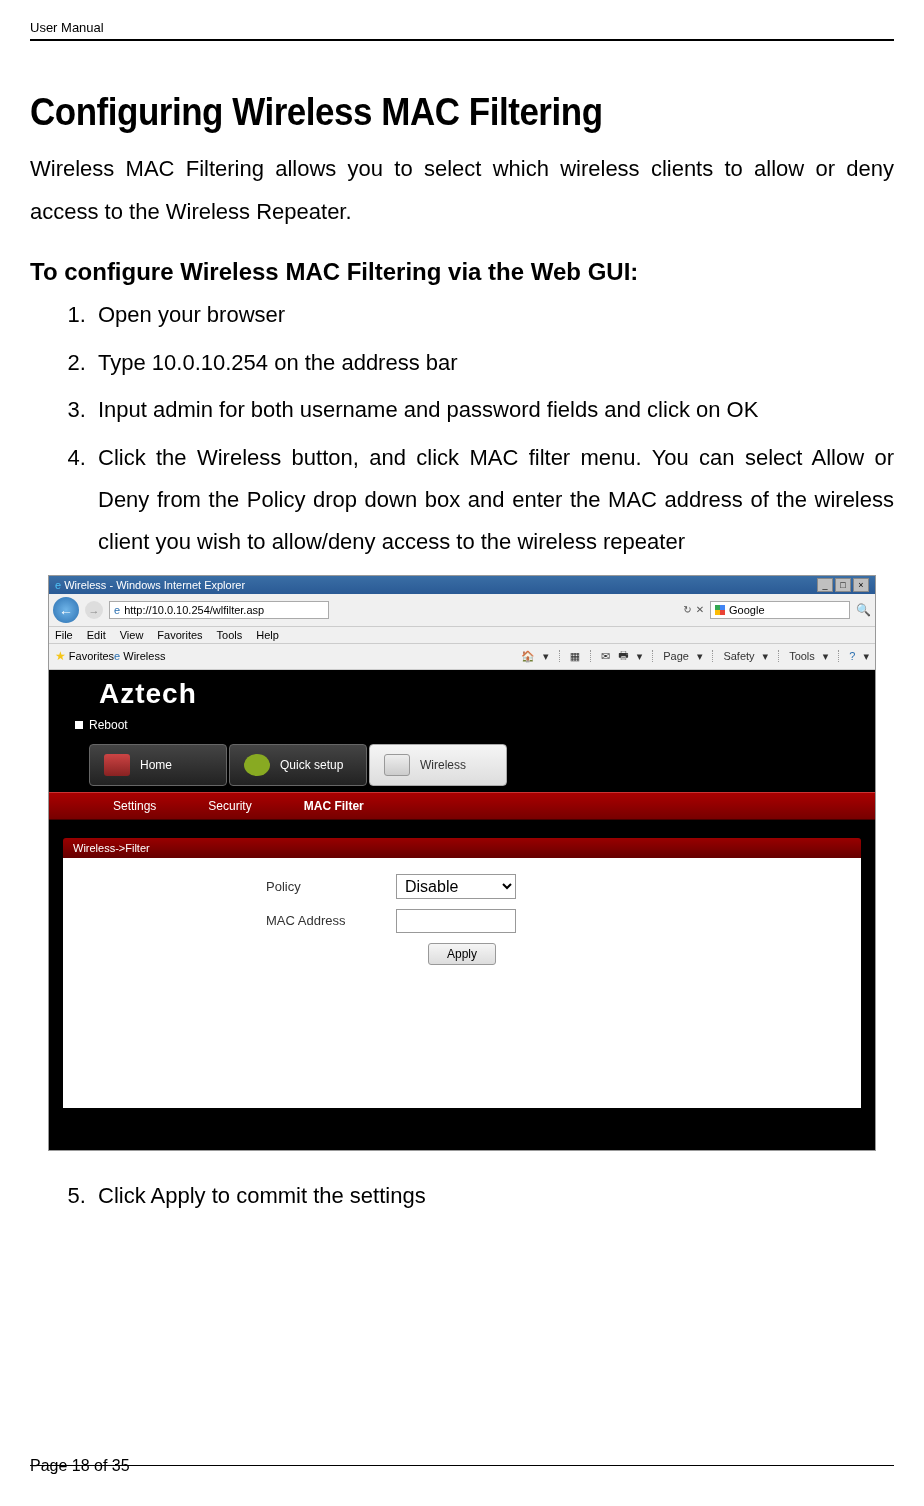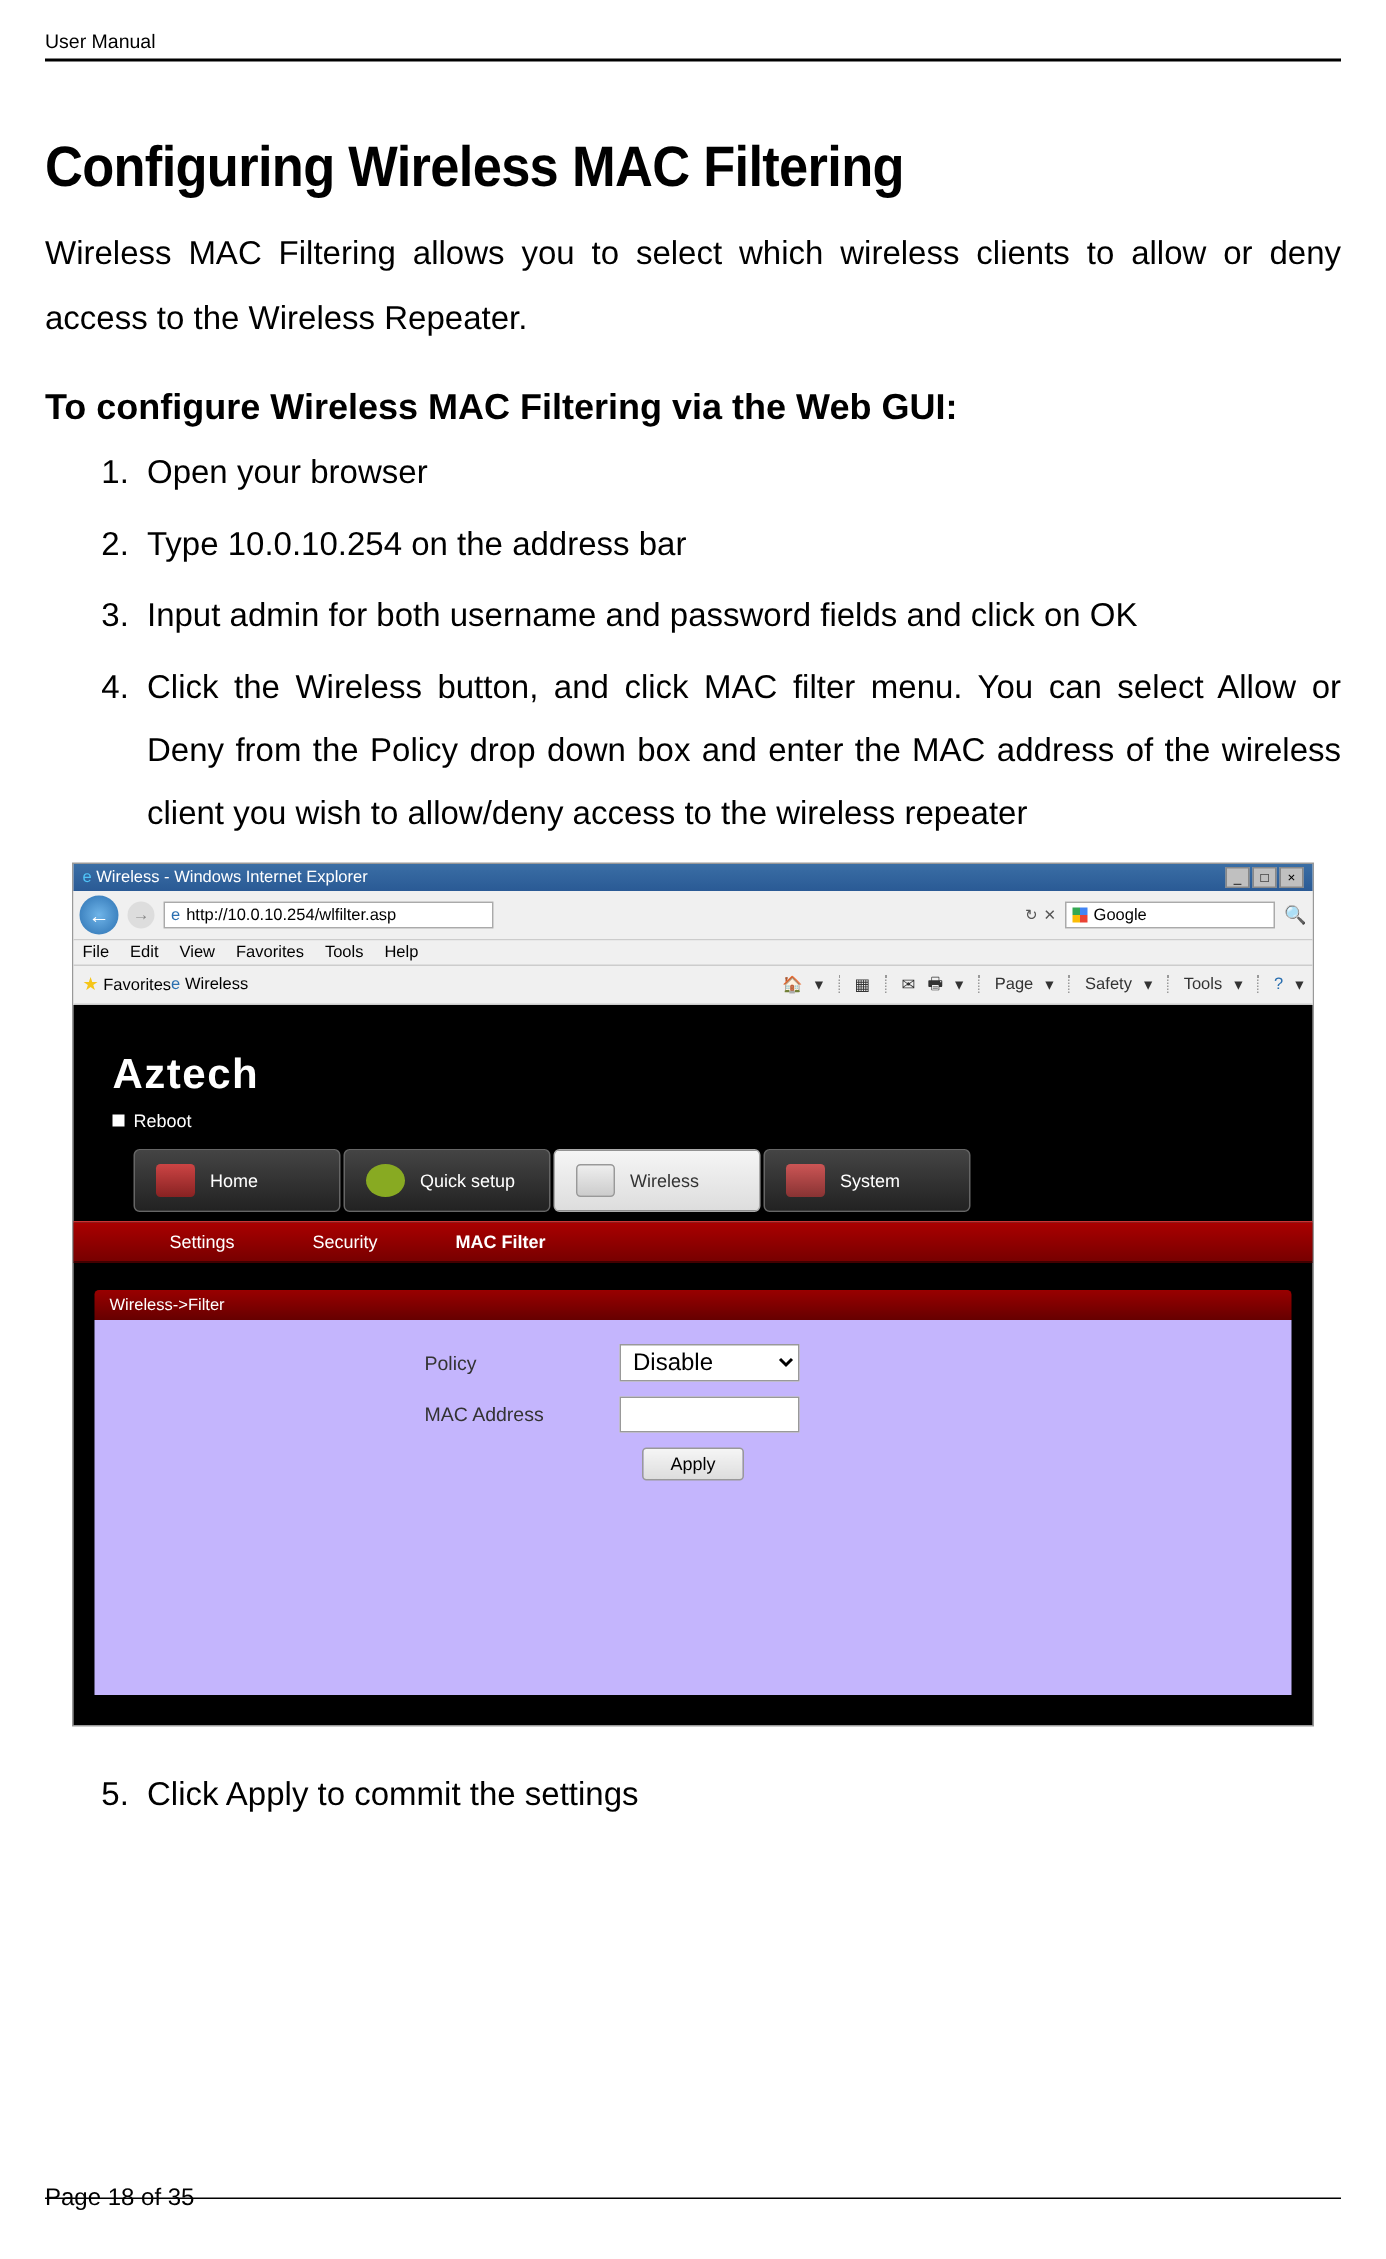--- a/index.html
+++ b/index.html
@@ -160,22 +160,23 @@
     .content-area {
       background: #000;
       padding: 0;
       height: 480px;
       position: relative;
     }
     .brand {
       color: #fff;
       font-size: 28px;
       font-weight: bold;
-      padding: 30px 26px 6px;
+      padding: 8px 26px 6px;
       letter-spacing: 1px;
+      margin-left: 24px;
     }
     .reboot-row {
       padding: 2px 26px 12px;
       color: #fff;
       font-size: 12px;
     }
     .reboot-row .sq { display: inline-block; width: 8px; height: 8px; background: #fff; margin-right: 6px; vertical-align: middle; }
     .main-nav {
       display: flex;
       gap: 0;
@@ -222,23 +223,23 @@
     .tab-strip .tab.active { color: #fff; font-weight: bold; }
     .panel-header {
       background: linear-gradient(#900, #600);
       color: #fff;
       font-size: 11px;
       padding: 4px 10px;
       margin: 18px 14px 0;
       border-radius: 3px 3px 0 0;
     }
     .panel-body {
-      background: #c4b5fd;
+      background: #ffffff;
       margin: 0 14px;
-      padding: 16px 20px 24px;
+      padding: 16px 3px 24px;
       min-height: 250px;
     }
     .form-row {
       display: flex;
       align-items: center;
       gap: 30px;
       margin-bottom: 10px;
       padding-left: 200px;
       font-size: 13px;
       color: #333;
@@ -384,24 +385,20 @@
         <span>Home</span>
       </div>
       <div class="nav-btn">
         <span class="nav-icon quick"></span>
         <span>Quick setup</span>
       </div>
       <div class="nav-btn active">
         <span class="nav-icon wireless"></span>
         <span>Wireless</span>
       </div>
-      <div class="nav-btn">
-        <span class="nav-icon system"></span>
-        <span>System</span>
-      </div>
     </div>
 
     <div class="tab-strip">
       <div class="tab">Settings</div>
       <div class="tab">Security</div>
       <div class="tab active">MAC Filter</div>
     </div>
 
     <div class="panel-header">Wireless-&gt;Filter</div>
     <div class="panel-body">

